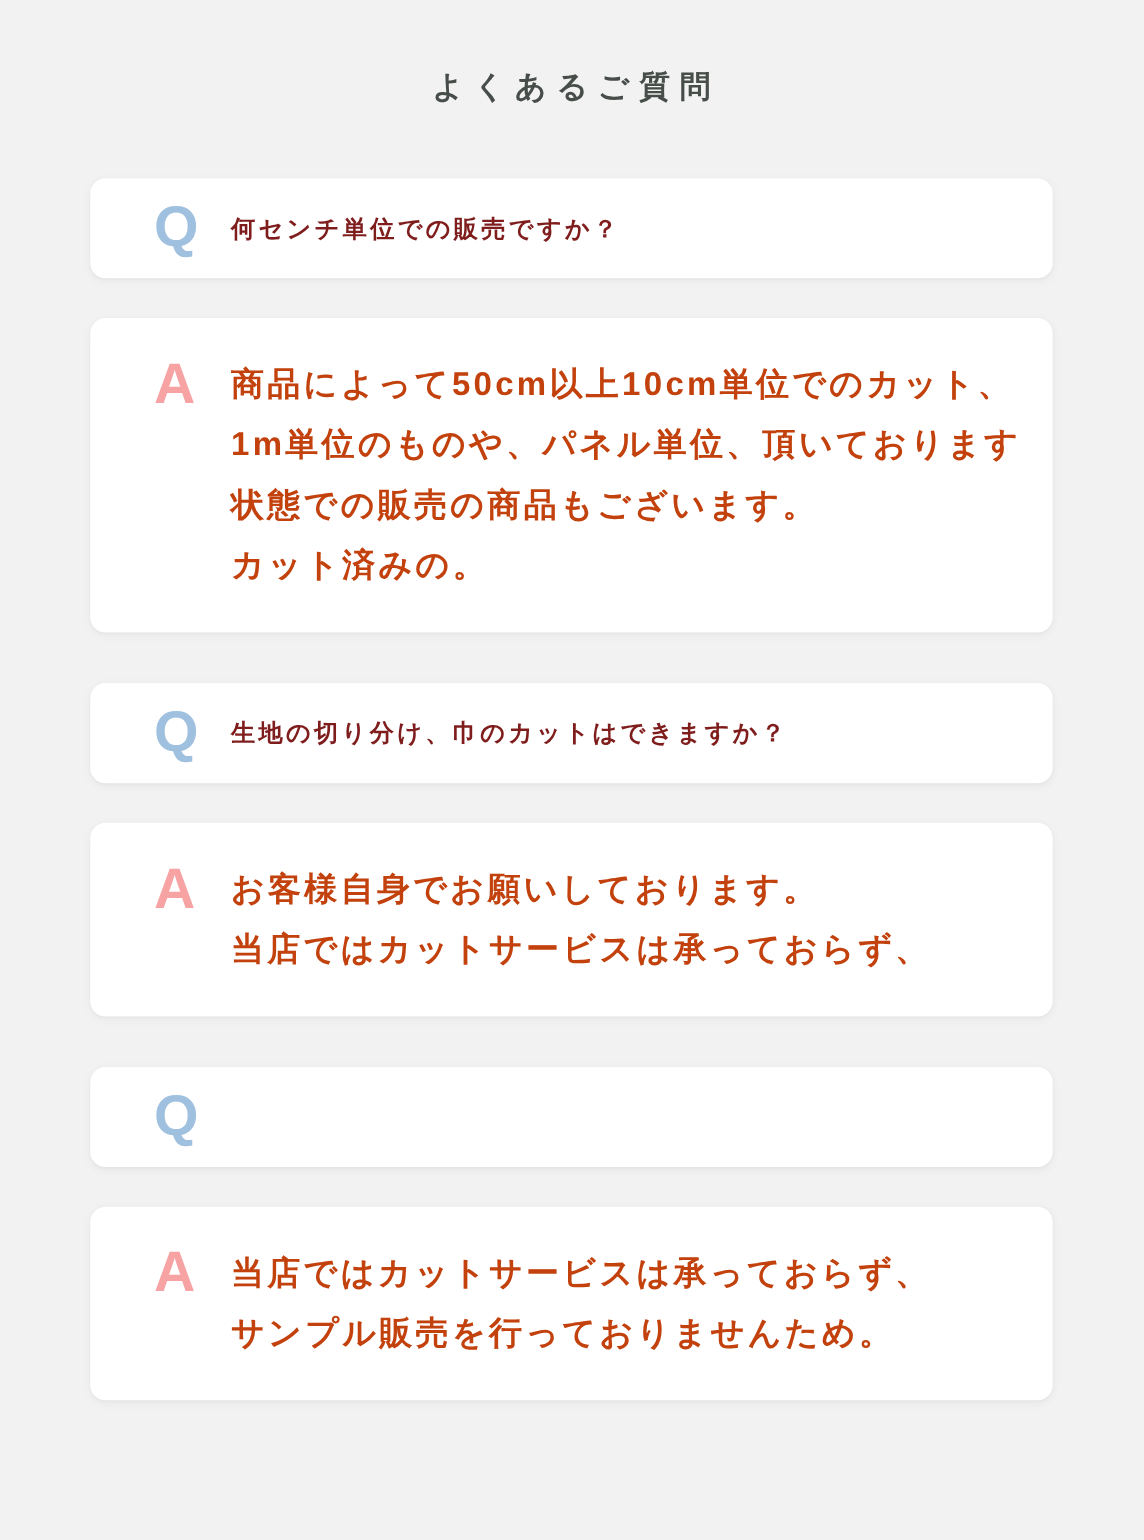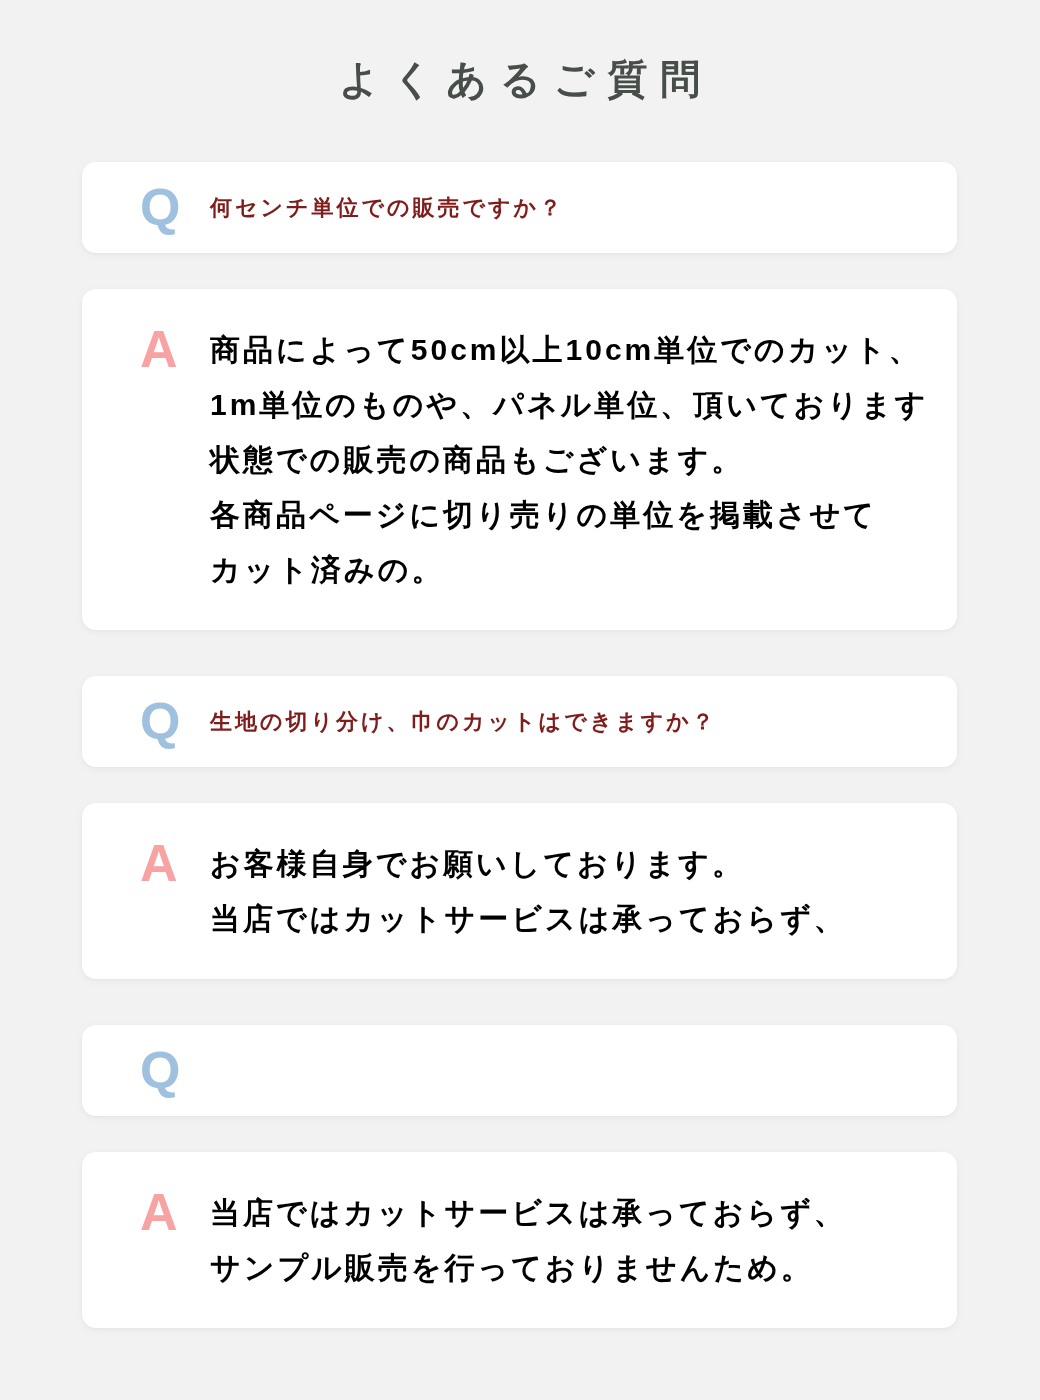--- a/index.html
+++ b/index.html
@@ -16,21 +16,21 @@
   }
   .page {
     box-sizing: border-box;
     width: 1040px;
     height: 1400px;
     padding: 56px 83px 0 82px;
   }
   .page-title {
     margin: 0;
     text-align: center;
-    font-size: 40px;
+    font-size: 28px;
     line-height: 46px;
     font-weight: 700;
     color: #474d49;
     letter-spacing: 0.32em;
     text-indent: 0.32em;
     white-space: nowrap;
   }
   .faq-list {
     margin-top: 60px;
   }
@@ -75,21 +75,21 @@
   }
   .a-text {
     min-width: 0;
   }
   .a-text p {
     margin: 0;
     font-size: 30px;
     line-height: 55px;
     letter-spacing: 3px;
     font-weight: 600;
-    color: #000000;
+    color: #c2410c;
     white-space: nowrap;
   }
 </style>
 </head>
 <body>
 
 <div class="page">
   <h1 class="page-title">よくあるご質問</h1>
 
   <main class="faq-list">
@@ -97,21 +97,20 @@
     <section class="card q-card">
       <span class="badge badge-q">Q</span>
       <p class="q-text">何センチ単位での販売ですか？</p>
     </section>
     <section class="card a-card">
       <span class="badge badge-a">A</span>
       <div class="a-text">
         <p>商品によって50cm以上10cm単位でのカット、</p>
         <p>1m単位のものや、パネル単位、頂いております</p>
         <p>状態での販売の商品もございます。</p>
-        <p>各商品ページに切り売りの単位を掲載させて</p>
         <p>カット済みの。</p>
       </div>
     </section>
 
     <section class="card q-card">
       <span class="badge badge-q">Q</span>
       <p class="q-text">生地の切り分け、巾のカットはできますか？</p>
     </section>
     <section class="card a-card">
       <span class="badge badge-a">A</span>

